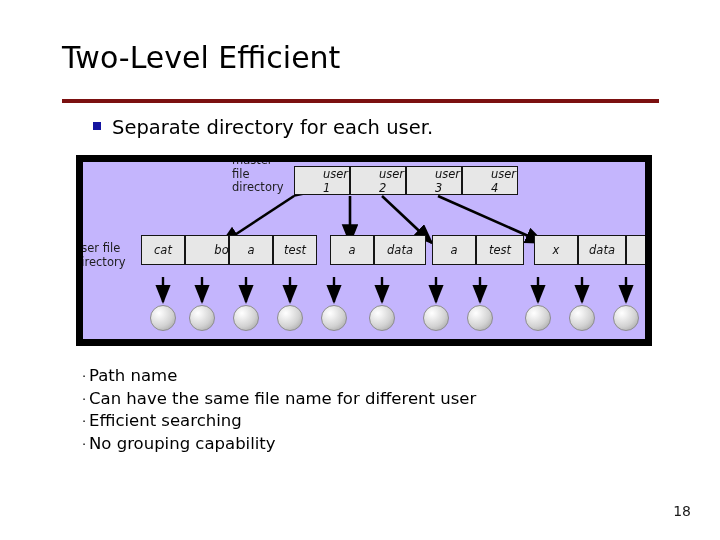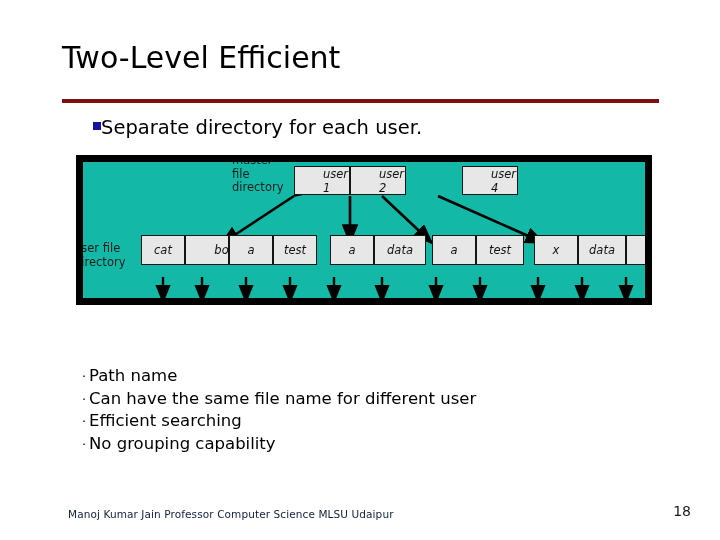--- a/index.html
+++ b/index.html
@@ -34,41 +34,42 @@
     background: #7b1010;
   }
 
   
   #lead-bullet {
     position: absolute;
     left: 93px; top: 116px;
     width: 560px;
     display: flex;
     align-items: baseline;
+    gap: 11px;
   }
   #lead-bullet .sq {
     width: 8px; height: 8px;
     background: #1414a0;
     display: inline-block;
     position: relative;
     top: -4px;
     flex: 0 0 auto;
   }
   #lead-bullet .txt {
     font-size: 19.5px;
     color: #000000;
     white-space: nowrap;
   }
 
   
   #figure {
     position: absolute;
     left: 76px; top: 155px;
-    width: 576px; height: 150px;
-    background: #14b8a6;
+    width: 576px; height: 191px;
+    background: #c4b5fd;
     border: 7px solid #000000;
     overflow: hidden;
   }
   #fig-canvas {
     position: absolute;
     left: -7px; top: -7px;      
     width: 576px; height: 193px;
   }
 
   
@@ -198,20 +199,21 @@
         <div>file</div>
         <div>directory</div>
       </div>
       <div class="cap" id="cap-user">
         <div>user  file</div>
         <div>directory</div>
       </div>
 
       <div class="cell mfd" style="left:218px;width:56px;">user 1</div>
       <div class="cell mfd" style="left:274px;width:56px;">user 2</div>
+      <div class="cell mfd" style="left:330px;width:56px;">user 3</div>
       <div class="cell mfd" style="left:386px;width:56px;">user 4</div>
 
       <div class="cell ufd" style="left:65px;width:44px;">cat</div>
       <div class="cell ufd" style="left:109px;width:44px;padding-left:29px;">bo</div>
       <div class="cell ufd" style="left:153px;width:44px;">a</div>
       <div class="cell ufd" style="left:197px;width:44px;">test</div>
 
       <div class="cell ufd" style="left:254px;width:44px;">a</div>
       <div class="cell ufd" style="left:298px;width:52px;">data</div>
 
@@ -249,16 +251,15 @@
     <div class="row">
       <span class="dot">·</span>
       <span>Efficient searching</span>
     </div>
     <div class="row">
       <span class="dot">·</span>
       <span>No grouping capability</span>
     </div>
   </div>
 
-  <div id="footer">Manoj Kumar Jain   Professor Computer Science   MLSU   Udaipur</div>
   <div id="page-no">18</div>
 
 </div>
 
 </body></html>

